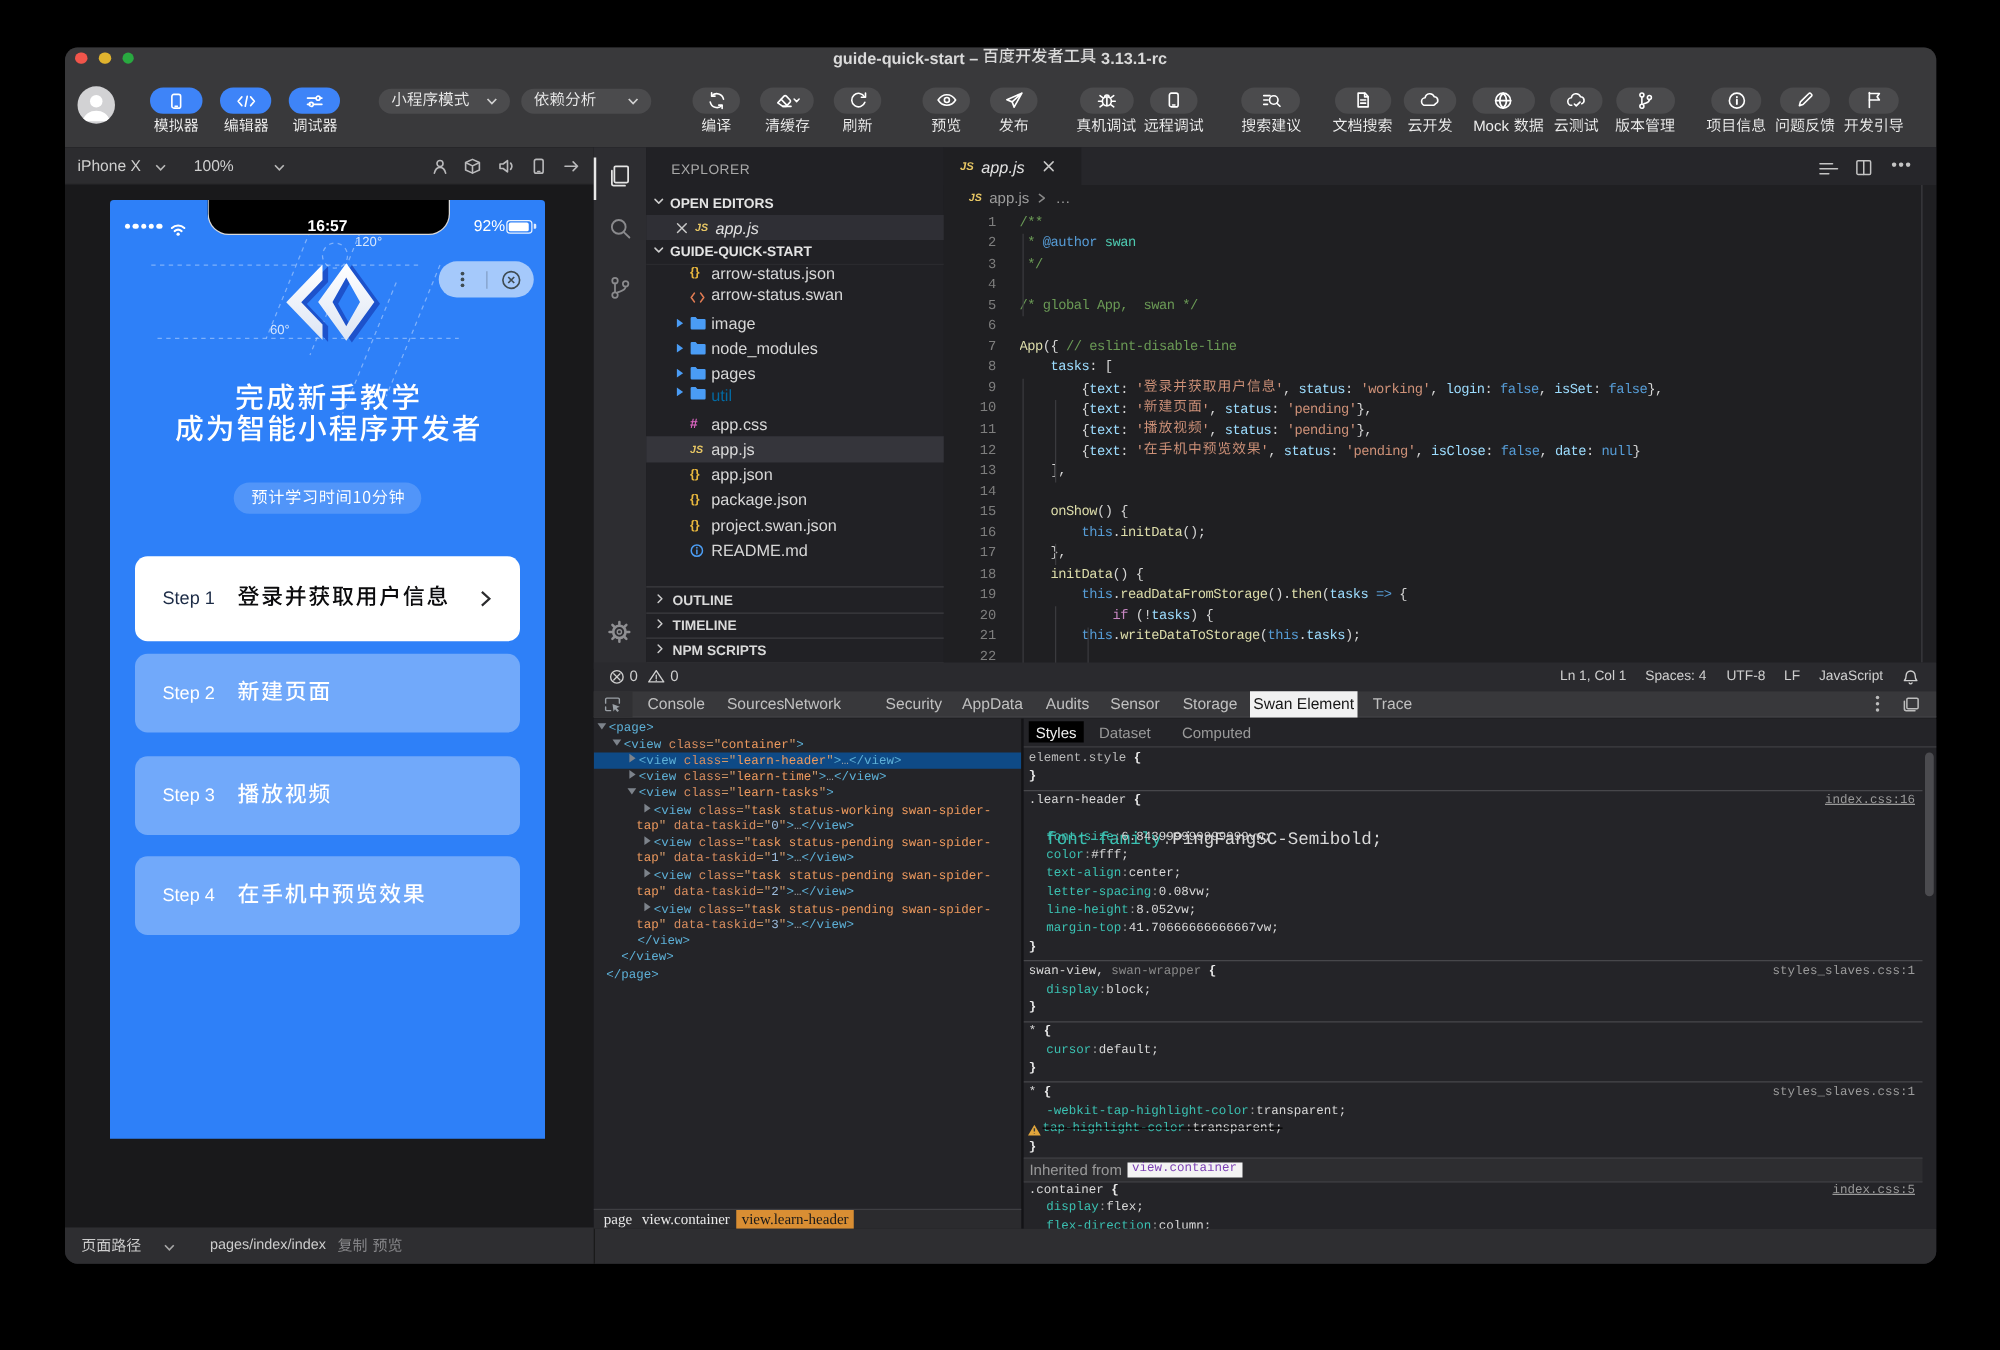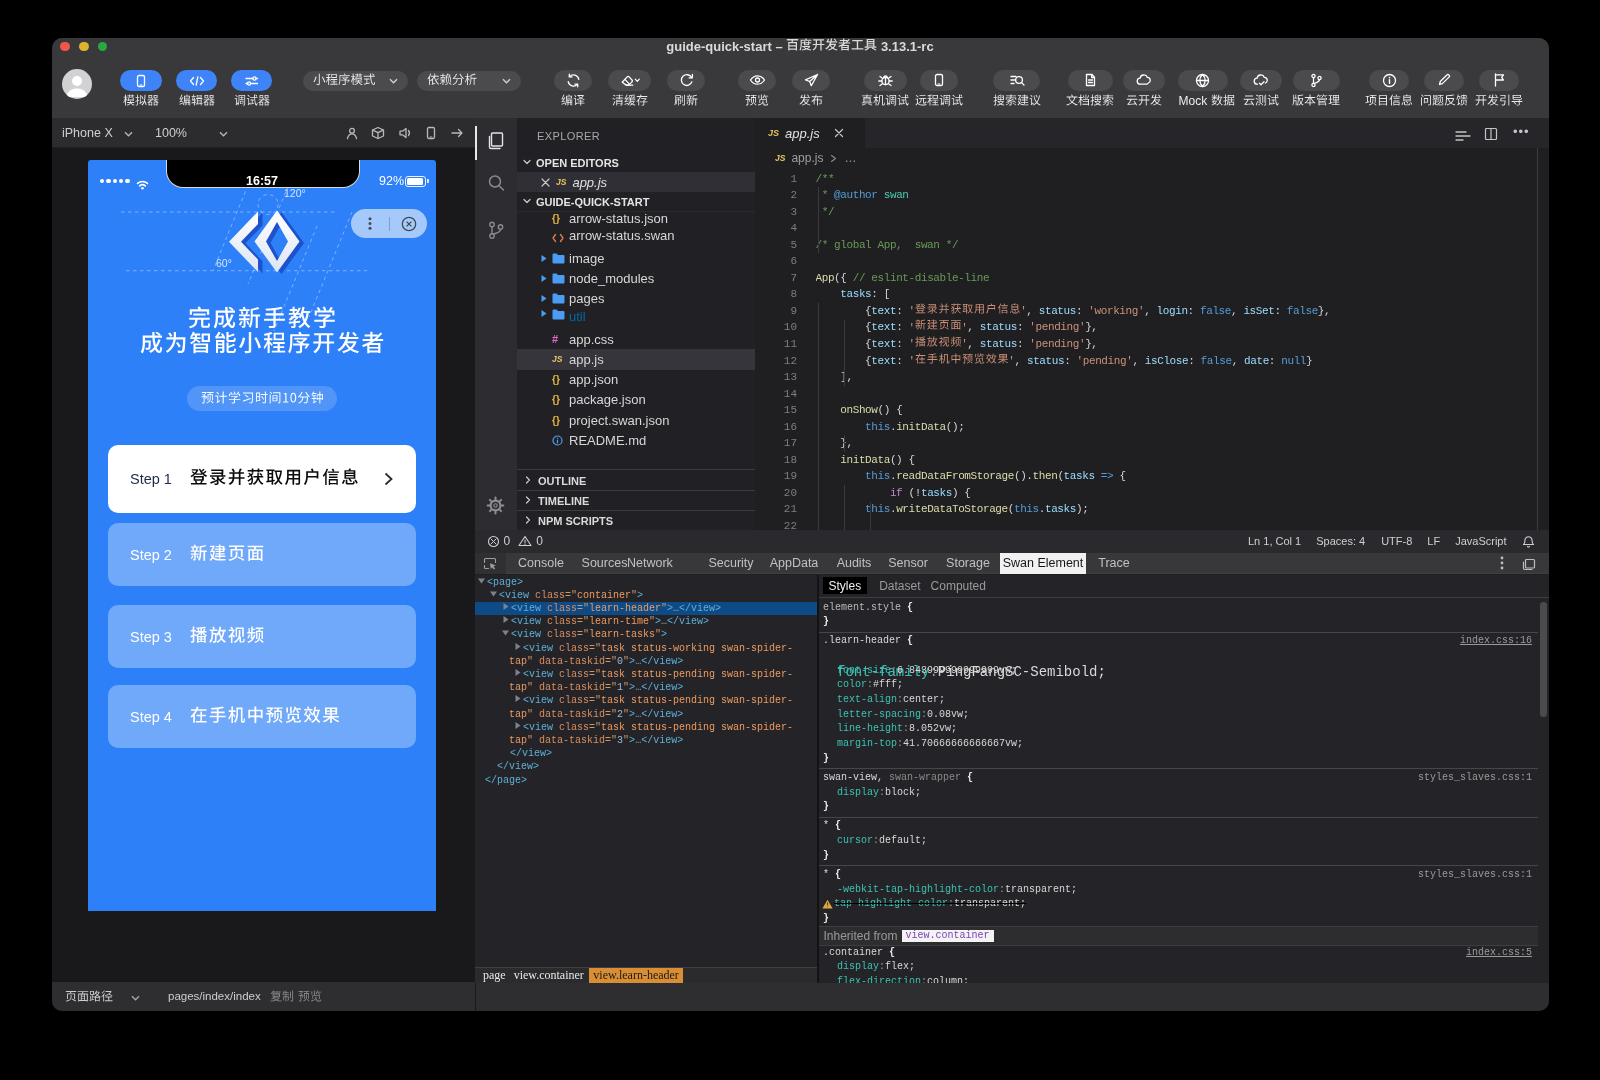--- a/index.html
+++ b/index.html
@@ -654,21 +654,21 @@
 <div class="a mono" style="left:10.5px;top:198.99999999999994px;height:13.2px;line-height:13.2px;font-size:10px;white-space:pre"><c style="color:#5db0d7">&lt;/page&gt;</c></div>
 </div>
 <div class="a" style="left:474.5px;top:967px;width:342.5px;height:16px;background:#2b2b2e;border-top:1px solid #3f3f43;display:flex;align-items:center;font-family:'Liberation Serif',serif;font-size:12px;color:#e8e8e8">
     <span style="margin-left:8.5px">page</span>
     <span style="margin-left:8px">view.container</span>
     <span style="margin-left:5.5px;background:#d98e33;color:#1a1a1a;padding:0 4px;height:15.5px;display:inline-flex;align-items:center">view.learn-header</span>
   </div>
 <div class="a" style="left:818.5px;top:574.5px;width:730px;height:23.5px;border-bottom:1px solid #3e3e42;display:flex;align-items:center;font-size:12px;color:#9a9a9a">
     <span style="background:#000;color:#f0f0f0;padding:1.5px 6px;margin-left:4px">Styles</span>
     <span style="margin-left:12px">Dataset</span>
-    <span style="margin-left:10px">Computed</span>
+    <span style="margin-left:25px">Computed</span>
   </div>
 <div class="a mono" style="left:823px;top:600.65px;height:14.7px;line-height:14.7px;font-size:10px;white-space:pre"><c style="color:#b9b9b9">element.style</c> <b style="color:#e8e8e8">{</b></div>
 <div class="a mono" style="left:823px;top:615.25px;height:14.7px;line-height:14.7px;font-size:10px;white-space:pre"><b style="color:#e8e8e8">}</b></div>
 <div class="a" style="left:818.5px;top:631.5px;width:719px;height:0;border-top:1px solid #47474b"></div>
 <div class="a mono" style="left:823px;top:634.15px;height:14.7px;line-height:14.7px;font-size:10px;white-space:pre"><c style="color:#d8d8d8">.learn-header</c> <b style="color:#e8e8e8">{</b></div>
 <div class="a mono" style="left:1232px;top:634.15px;width:300px;height:14.7px;line-height:14.7px;font-size:10px;color:#9a9a9a;text-align:right;text-decoration:underline;">index.css:16</div>
 <div class="a mono" style="left:837px;top:665px;height:14.7px;line-height:14.7px;font-size:14px;white-space:pre"><c style="color:#3bc1b2">font-family</c><c style="color:#9a9a9a">:</c><c style="color:#d8d8d8">PingFangSC-Semibold;</c></div>
 <div class="a mono" style="left:837px;top:663.55px;height:14.7px;line-height:14.7px;font-size:10px;white-space:pre"><c style="color:#3bc1b2">font-size</c><c style="color:#9a9a9a">:</c><c style="color:#d8d8d8">6.843999999999999vw;</c></div>
 <div class="a mono" style="left:837px;top:678.25px;height:14.7px;line-height:14.7px;font-size:10px;white-space:pre"><c style="color:#3bc1b2">color</c><c style="color:#9a9a9a">:</c><c style="color:#d8d8d8">#fff;</c></div>
 <div class="a mono" style="left:837px;top:692.95px;height:14.7px;line-height:14.7px;font-size:10px;white-space:pre"><c style="color:#3bc1b2">text-align</c><c style="color:#9a9a9a">:</c><c style="color:#d8d8d8">center;</c></div>

